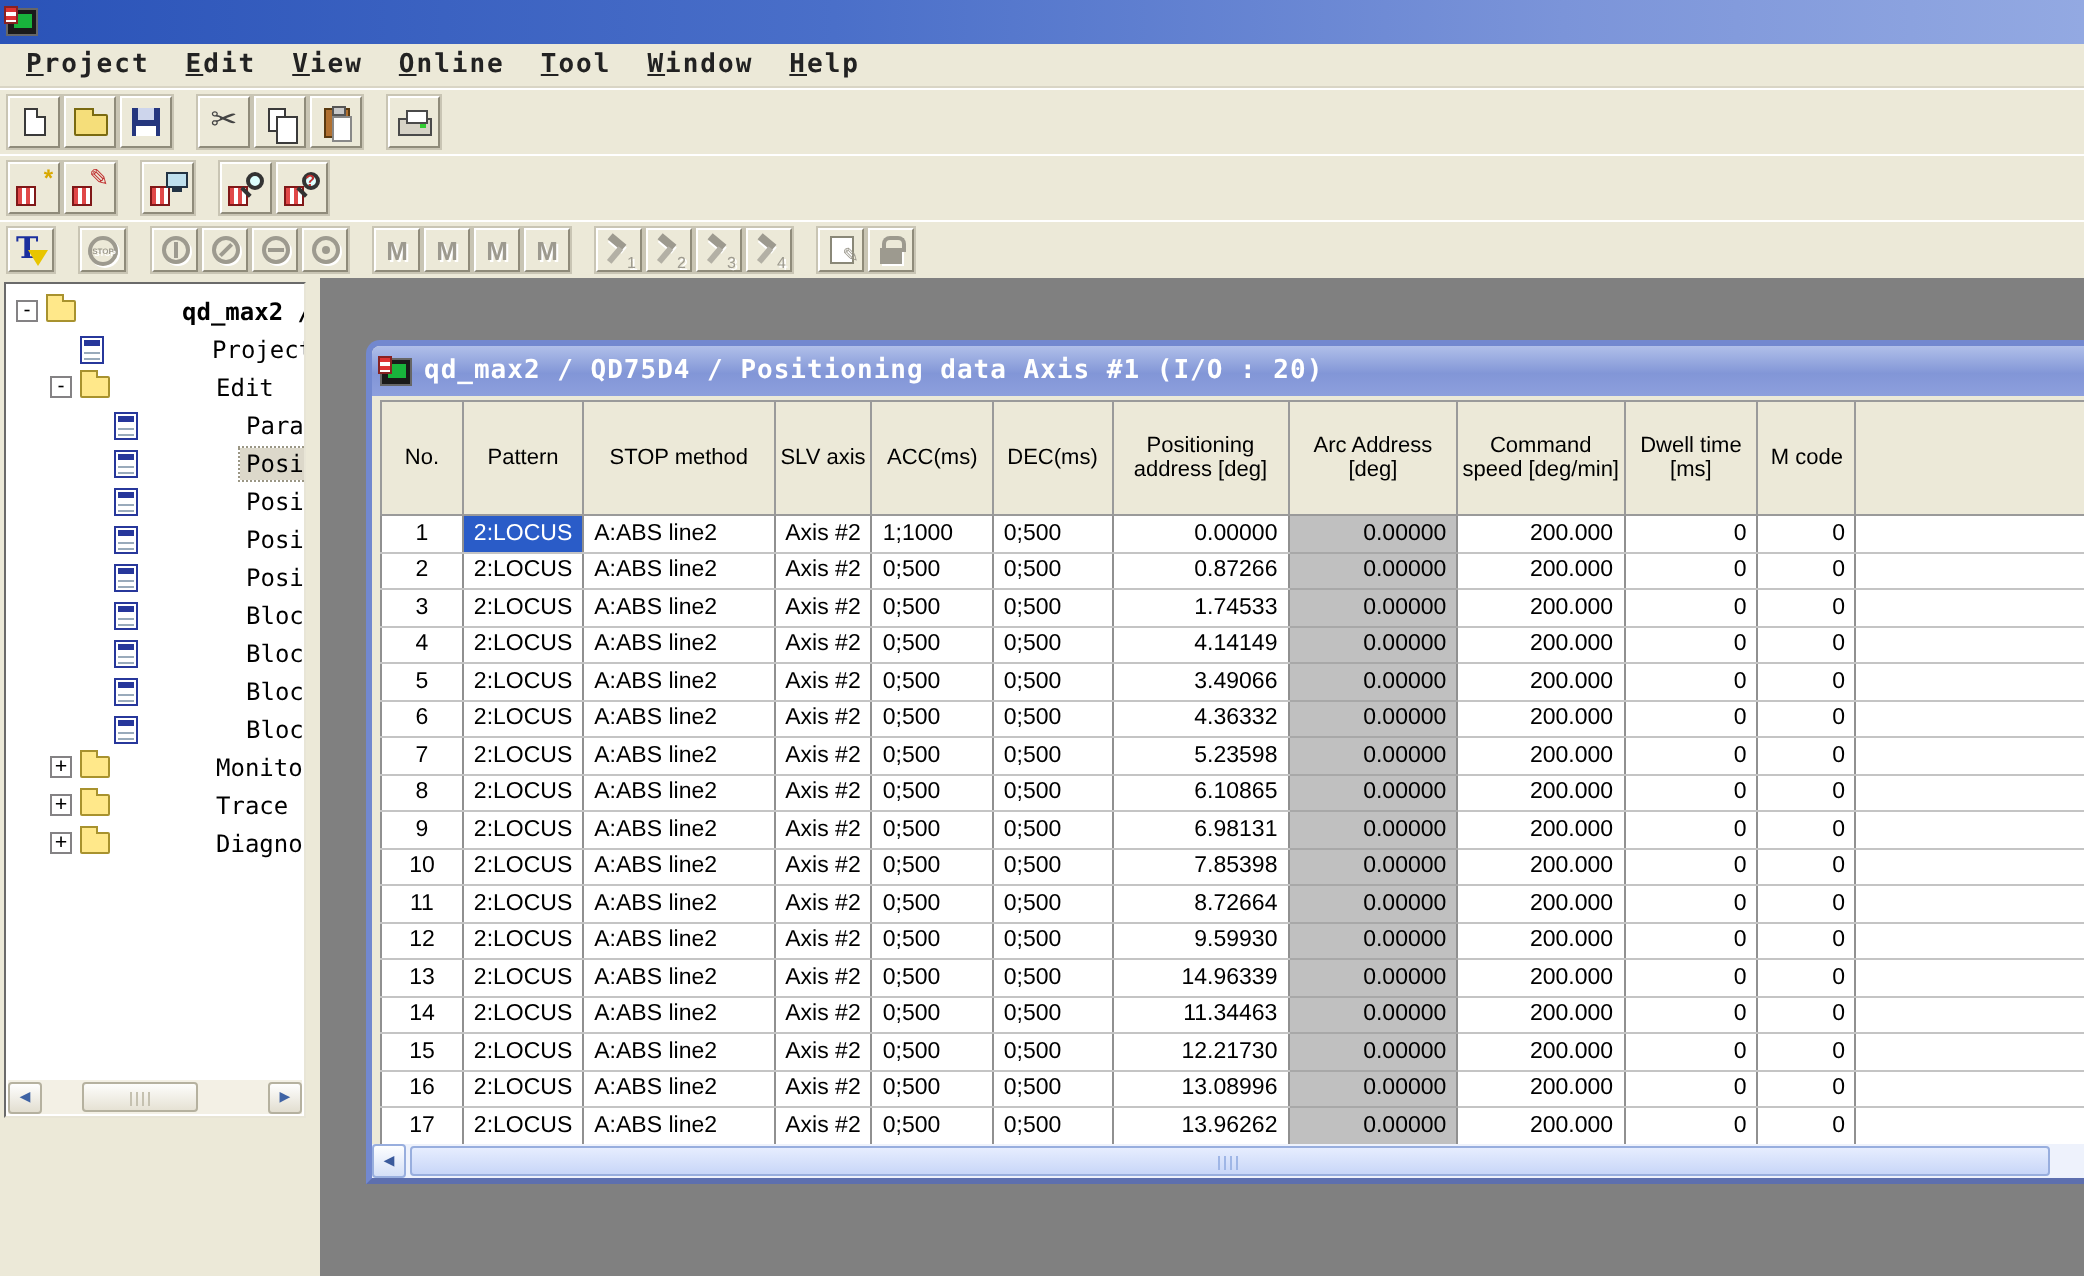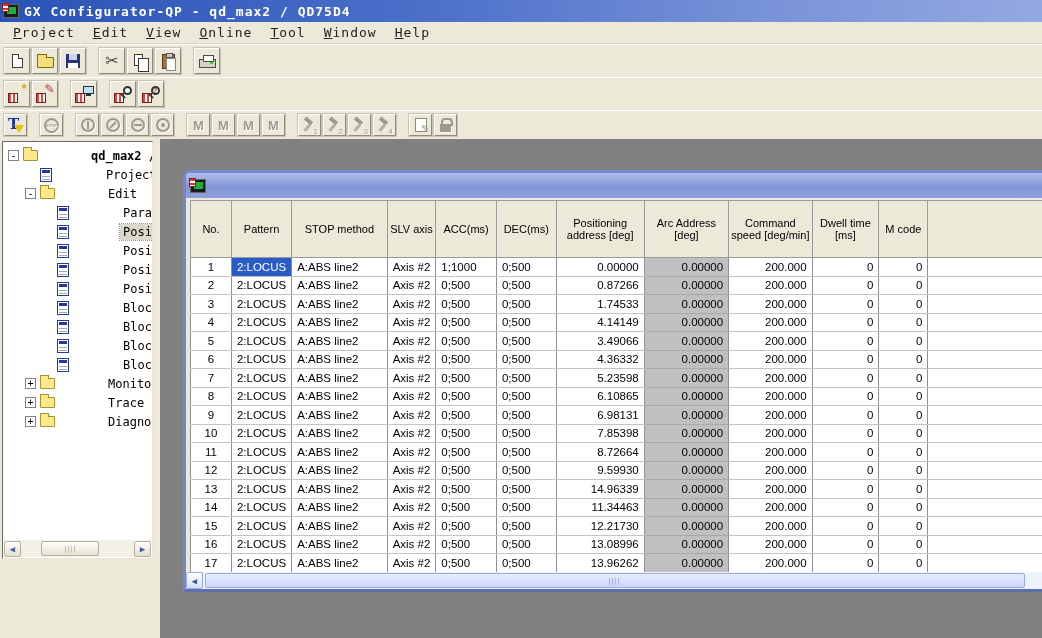--- a/index.html
+++ b/index.html
@@ -15,21 +15,21 @@
   .app-icon { width:16px; height:14px; position:relative; background:#1a1a1a;
     border:1px solid #666; flex:none; }
   .app-icon::before { content:""; position:absolute; left:3px; top:2px; right:2px; bottom:3px; background:#18b33c; }
   .app-icon::after { content:""; position:absolute; left:-2px; top:-2px; width:5px; height:7px;
     background:repeating-linear-gradient(180deg,#d33 0 2px,#fff 2px 4px); border:1px solid #822; }
 
   
   .menubar { position:absolute; left:0; top:22px; width:1042px; height:22px;
     display:flex; align-items:center; padding-left:4px; border-bottom:1px solid #d9d5c5;
     font-size:13px; color:#222; }
-  .menu-item { display:inline-block; padding:2px 9px 3px 9px; letter-spacing:1px; cursor:default; }
+  .menu-item { display:inline-block; padding:2px 9px 3px 9px; letter-spacing:1px; cursor:default;font-weight:bold; }
   .menu-item::first-letter { text-decoration:underline; }
 
   
   .toolbar { position:absolute; left:0; width:1042px; display:flex; align-items:center;
     padding-left:4px; border-top:1px solid #fff; }
   #tb1 { top:44px; height:33px; }
   #tb2 { top:77px; height:33px; }
   #tb3 { top:110px; height:29px; }
   .tb-btn { width:26px; height:26px; background:#ece9d8; flex:none;
     border:1px solid; border-color:#fff #8f8b7a #8f8b7a #fff; outline:1px solid #c9c5b4;
@@ -149,21 +149,20 @@
   .doc-thumb { width:820px; height:15px; margin-left:2px; background:linear-gradient(180deg,#e6edfe,#c8d6f8);
     border:1px solid #98aede; border-radius:2px; position:relative; }
   .doc-thumb::after { content:""; position:absolute; left:50%; top:4px; width:12px; height:7px; margin-left:-6px;
     background:repeating-linear-gradient(90deg,#9fb6e6 0 1px,transparent 1px 3px); }
 </style>
 </head>
 <body>
 
 <div class="titlebar">
   <span class="app-icon"></span>
-  <span class="title">GX Configurator-QP - qd_max2 / QD75D4</span>
 </div>
 
 <div class="menubar">
   <span class="menu-item">Project</span>
   <span class="menu-item">Edit</span>
   <span class="menu-item">View</span>
   <span class="menu-item">Online</span>
   <span class="menu-item">Tool</span>
   <span class="menu-item">Window</span>
   <span class="menu-item">Help</span>
@@ -372,20 +371,21 @@
       <span class="spacer"></span>
       <span class="sb-btn">▶</span>
     </div>
   </div>
 </div>
 
 <div id="mdi">
   <div id="doc-win">
     <div class="doc-title">
       <span class="app-icon"></span>
+      <span class="dtitle">qd_max2 / QD75D4 / Positioning data Axis #1 (I/O : 20)</span>
     </div>
     <div class="doc-body">
       <table id="pos-table">
           <colgroup>
             <col style="width: 45px;">
             <col style="width: 59px;">
             <col style="width: 101px;">
             <col style="width: 48px;">
             <col style="width: 63px;">
             <col style="width: 62px;">

